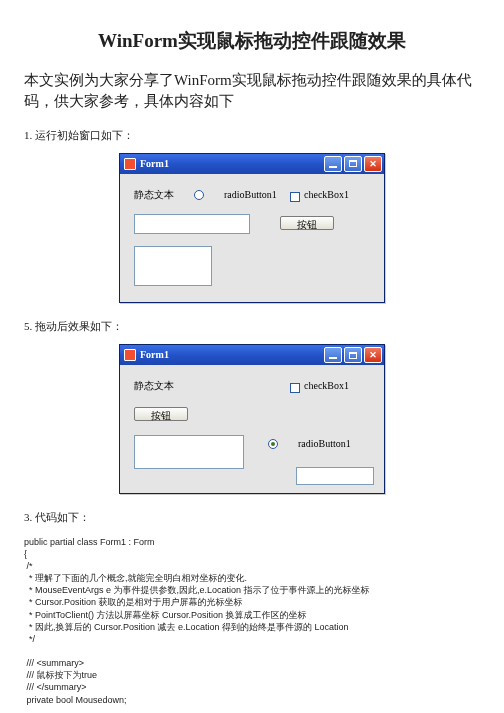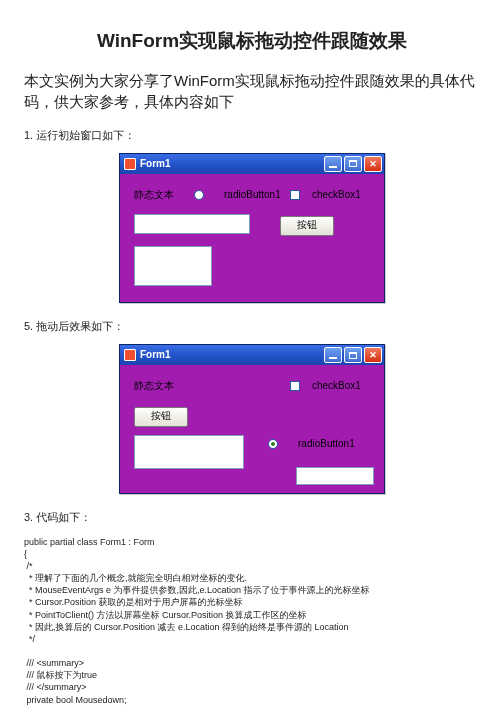--- a/index.html
+++ b/index.html
@@ -1,15 +1,15 @@
 <!DOCTYPE html>
 <html><head>
 <meta charset="utf-8">
 <style>
-  * { box-sizing: border-box; }
+  * { box-sizing: border-box; font-family: Liberation Serif, serif; }
   body {
     margin: 0;
     padding: 20px 24px;
     width: 504px;
     font-family: Arial, "Microsoft YaHei", sans-serif;
     color: #222;
     font-size: 11px;
     line-height: 1.4;
   }
   h1 {
@@ -19,21 +19,21 @@
     margin: 8px 0 14px 0;
   }
   .intro { font-size: 15px; }
   .section-label { font-size: 11px; margin: 16px 0 10px 0; }
   .win-holder { display: flex; justify-content: center; margin: 4px 0 10px 0; }
 
   
   .window {
     width: 266px;
     border: 1px solid #0a246a;
-    background: #a21caf;
+    background: #e5e5e5;
     box-shadow: 1px 1px 0 rgba(0,0,0,0.2);
   }
   .titlebar {
     height: 20px;
     background: linear-gradient(to bottom, #3a6ee6 0%, #2353c8 50%, #1c45b0 100%);
     display: flex;
     align-items: center;
     padding: 0 2px 0 4px;
     color: #fff;
     font-size: 10px;
@@ -66,24 +66,24 @@
   }
 
   
   .lbl-static { position:absolute;text-align:center; }
   .radio { position:absolute; display:flex; align-items:center; gap:20px; }
   .radio .dot {
     width:10px; height:10px; border:1px solid #2a57a5; border-radius:50%; background:#fff;
     display:flex; align-items:center; justify-content:center;
   }
   .radio.checked .dot::after{content:"";width:4px;height:4px;background:#2a57a5;border-radius:50%;}
-  .chk { position:absolute; display:flex; align-items:center; gap:12px; }
+  .chk { position:absolute; display:flex; align-items:flex-end; gap:4px; }
   .chk .box { width:10px; height:10px; border:1px solid #2a57a5; background:#fff; }
   .btn {
-    position:absolute; min-width:54px; height:20px;
+    position:absolute; min-width:54px; height:14px;
     border:1px solid #7a7a7a; border-radius:2px;
     background:linear-gradient(#fefefe,#e4e2d6);
     font-size:10px; text-align:center; line-height:16px; padding:0 8px;
   }
   .textbox {
     position:absolute; background:#fff; border:1px solid #7e9db9;
   }
 
   
   .w1 .lbl-static { left:14px; top:14px; }

